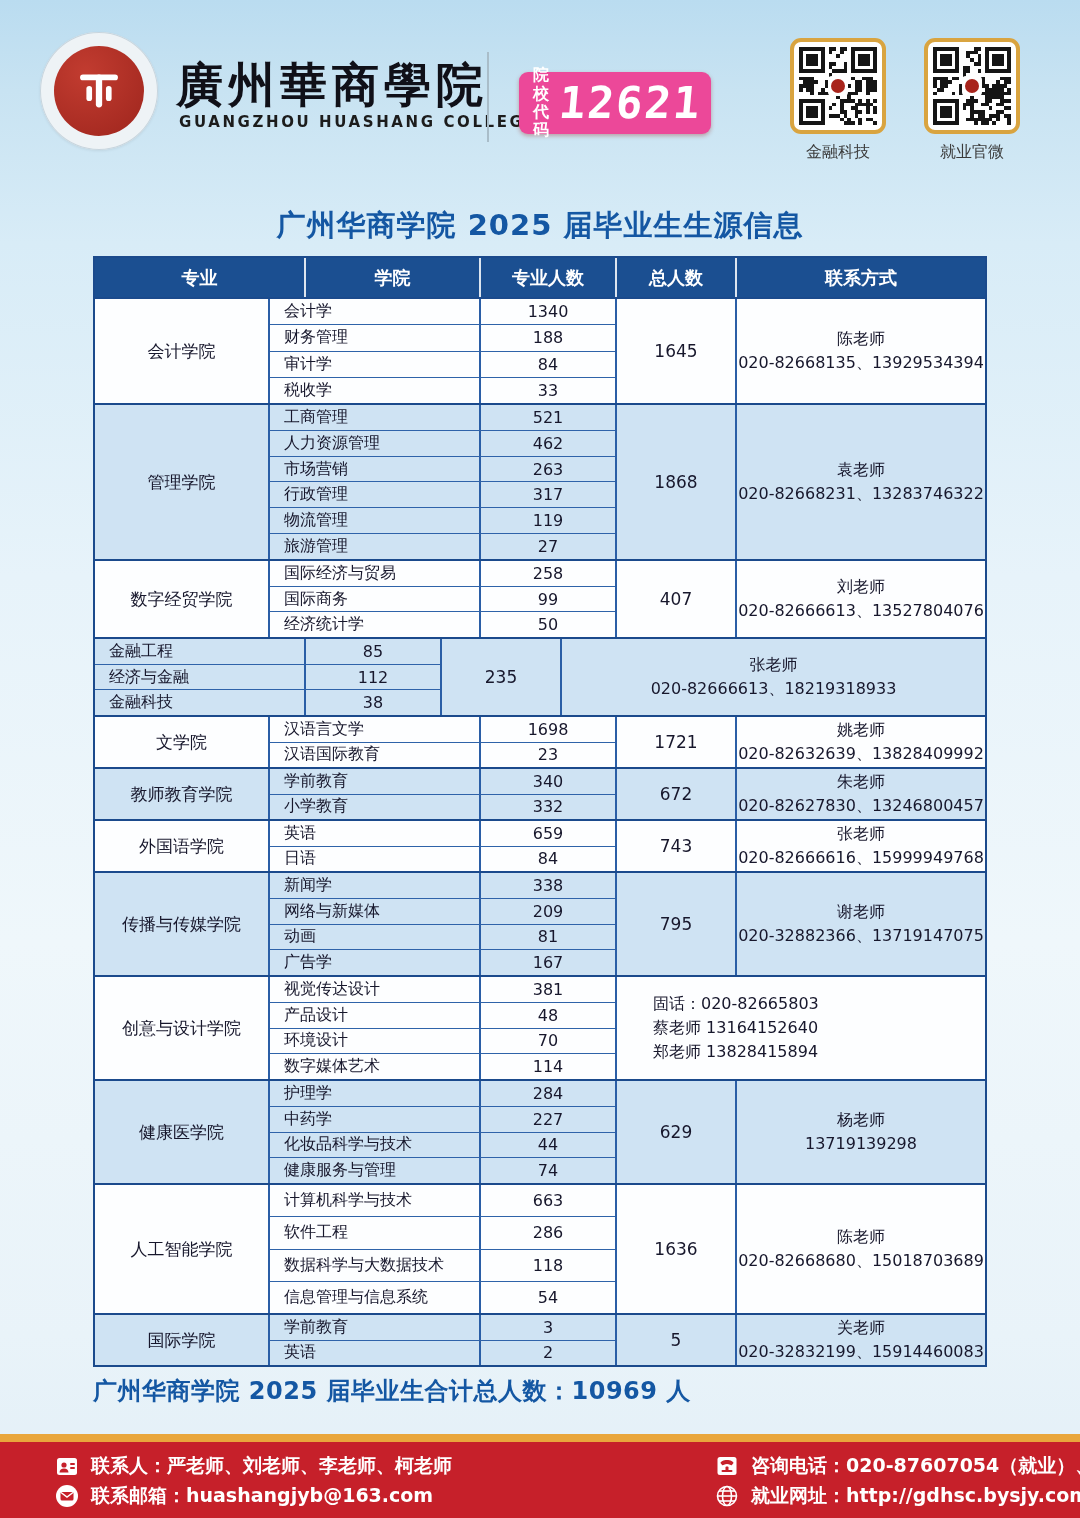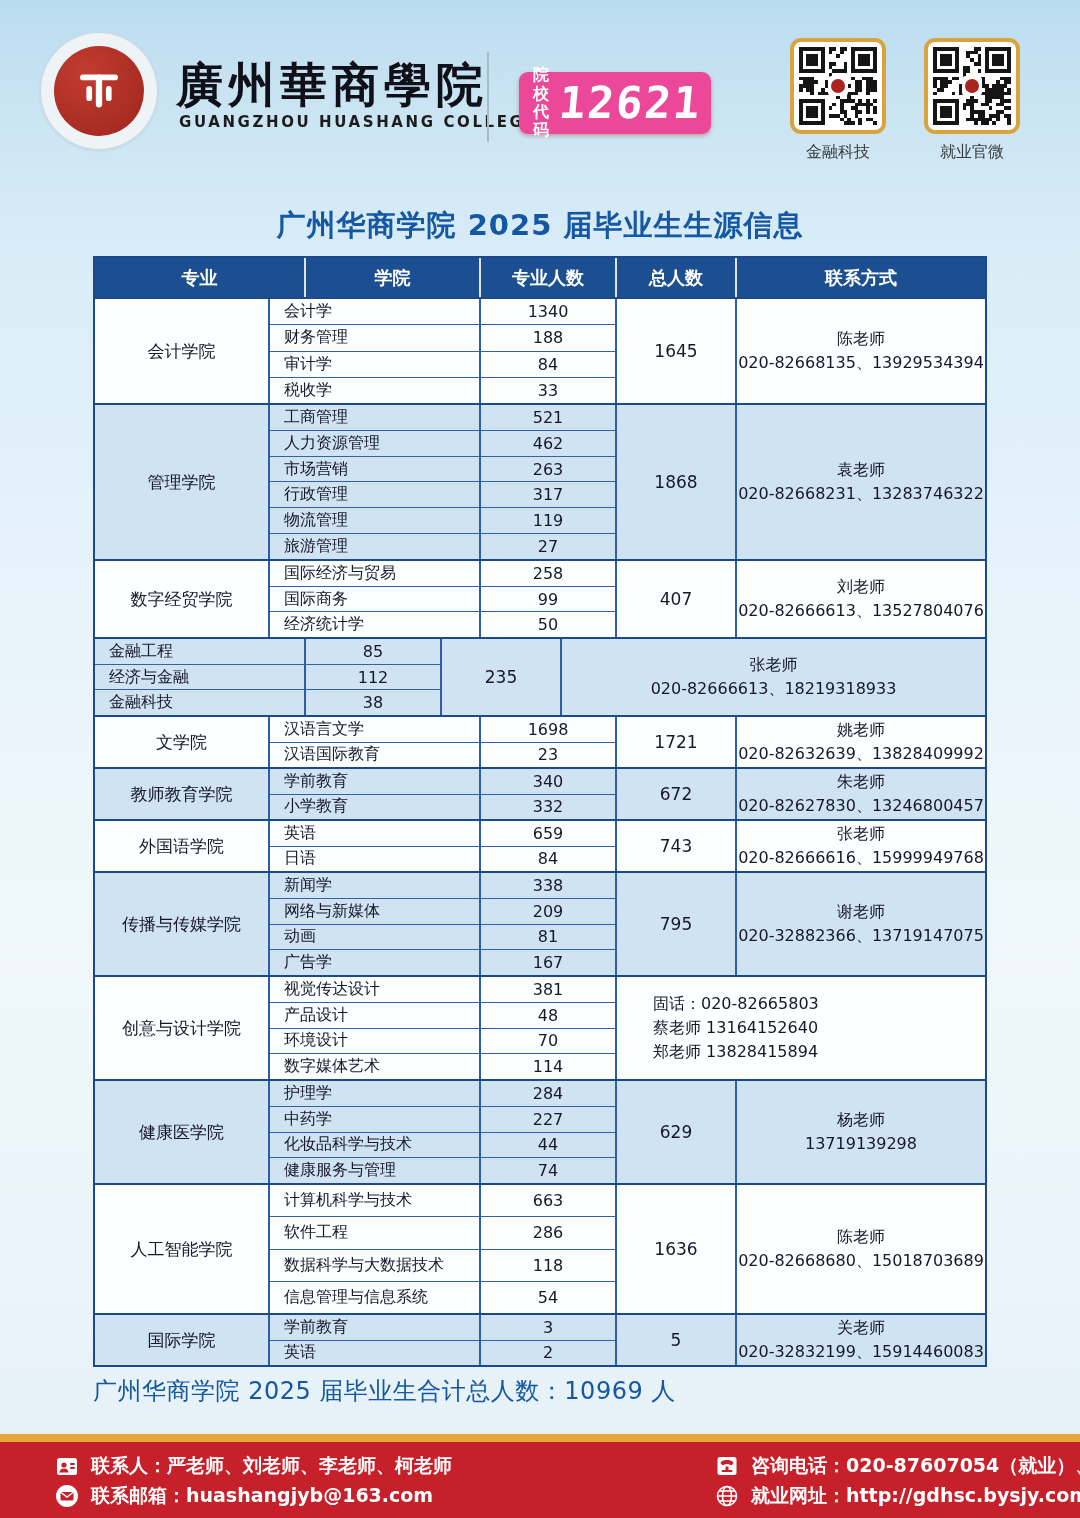--- a/index.html
+++ b/index.html
@@ -54,21 +54,21 @@
   .m-row:first-child{border-top:none;text-align:right;}
   .m-name{width:211px;display:flex;align-items:center;padding-left:14px;font-size:16px;color:#17172c;
     border-right:2px solid #2a5ea6;box-sizing:border-box;white-space:nowrap;}
   .m-count{flex:1;display:flex;align-items:center;justify-content:center;font-size:16px;color:#17172c;}
   .g-total{width:120px;display:flex;align-items:center;justify-content:center;font-size:17px;color:#17172c;
     border-right:2px solid #2a5ea6;box-sizing:border-box;}
   .g-contact{flex:1;display:flex;flex-direction:column;align-items:center;justify-content:center;
     font-size:16px;color:#17172c;line-height:1.5;box-sizing:border-box;}
   .g-contact.left{align-items:flex-start;padding-left:36px;}
   
-  .summary{left:93px;top:1375px;font-size:24px;font-weight:normal;color:#1457a3;letter-spacing:.5px;white-space:nowrap;}
+  .summary{left:93px;top:1375px;font-size:24px;font-weight:bold;color:#1457a3;letter-spacing:.5px;white-space:nowrap;}
   
   .footer-gold{left:0;top:1434px;width:1080px;height:8px;background:#e9a63c;}
   .footer-red{left:0;top:1442px;width:1080px;height:76px;background:#c6202a;}
   .f-item{position:absolute;display:flex;align-items:center;color:#fff;font-weight:bold;font-size:19px;white-space:nowrap;}
   .f-icon{width:24px;height:24px;margin-right:12px;display:flex;align-items:center;justify-content:center;flex:none;}
 </style>
 </head>
 <body>
 
 <div class="abs seal">

